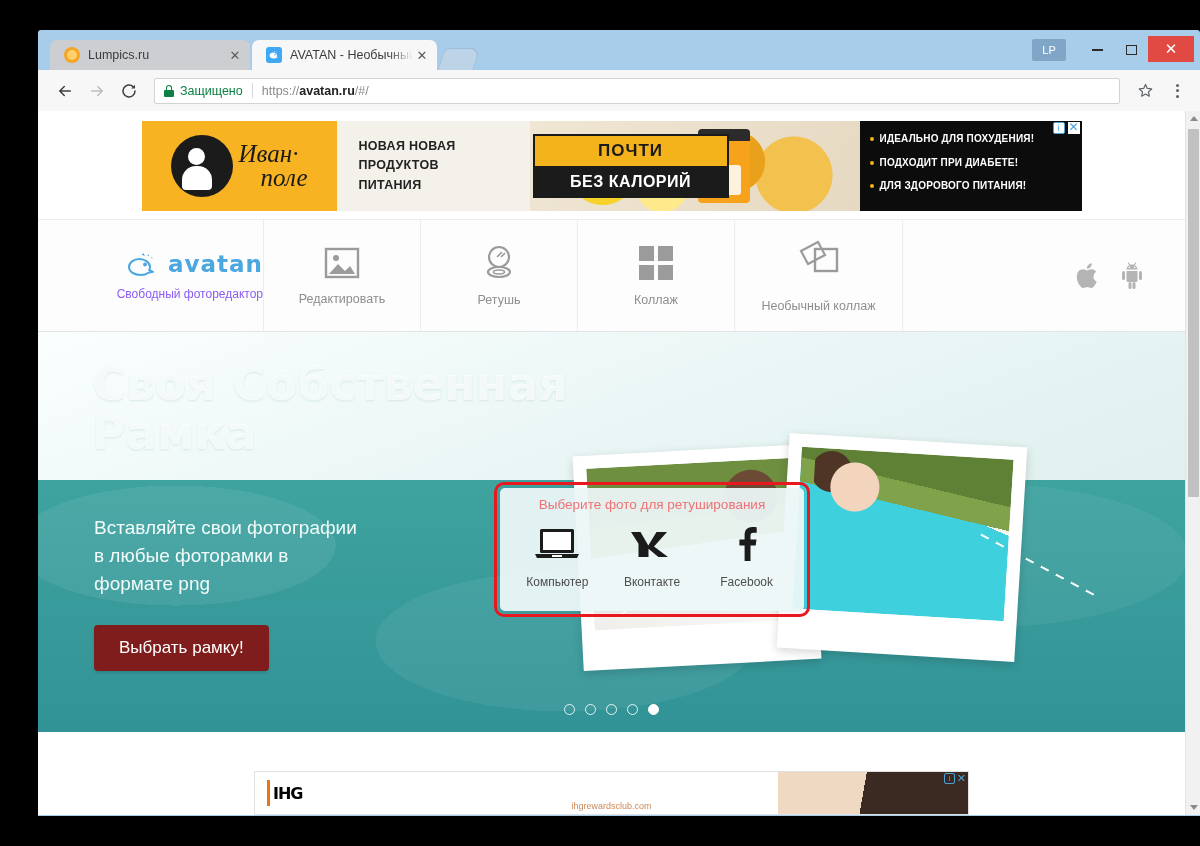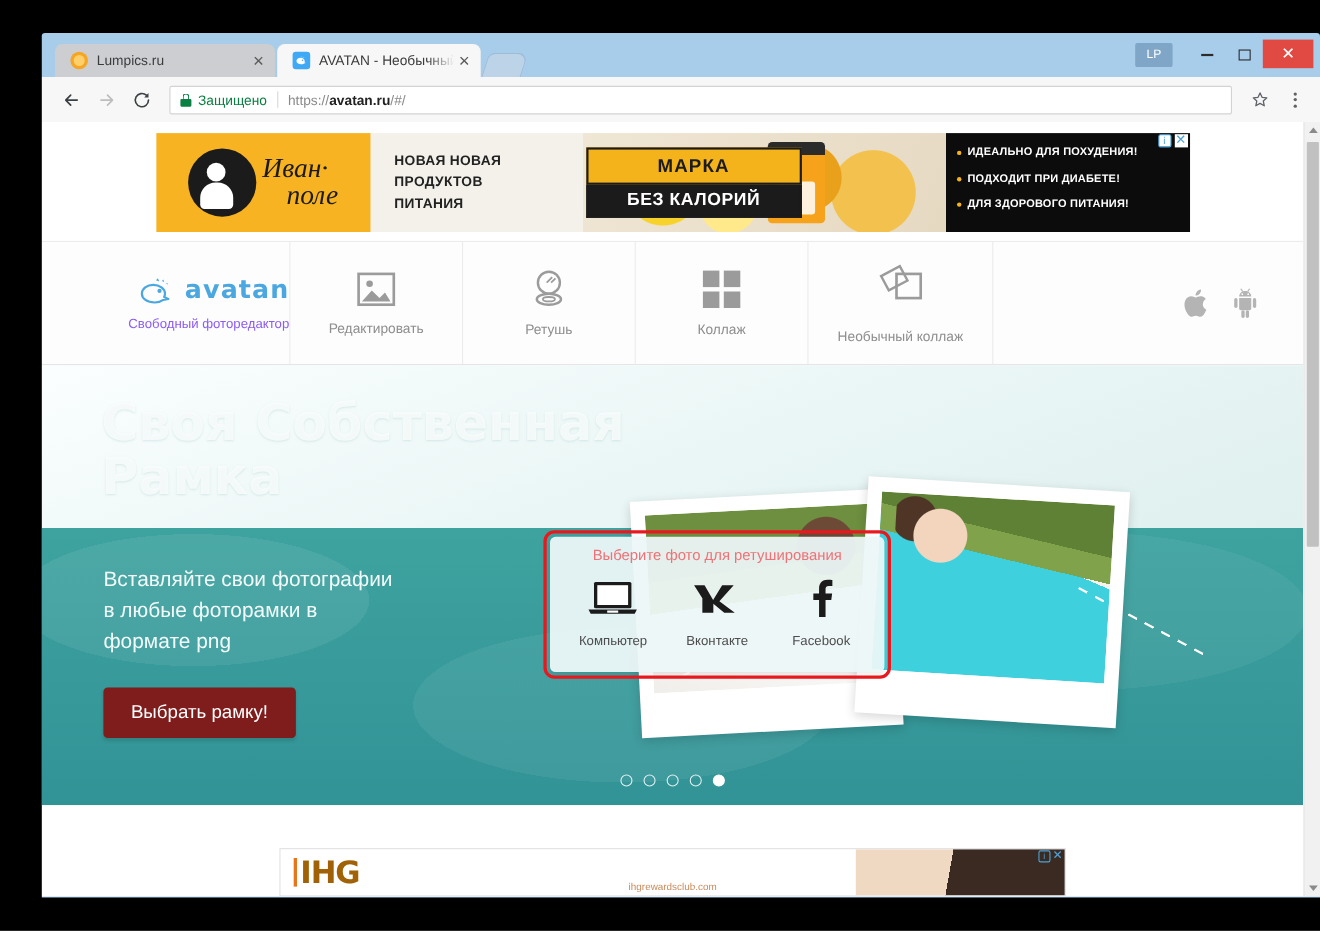--- a/index.html
+++ b/index.html
@@ -368,21 +368,21 @@
   
   .botad-wrap { position: absolute; left: 0; right: 0; bottom: 0; height: 44px;
                 display: flex; justify-content: center; }
   .botad {
     width: 715px; height: 44px; background: #fff;
     border: 1px solid #e2e2e2; position: relative;
     display: flex; align-items: center; overflow: hidden;
   }
   .ihg { display: flex; align-items: center; padding-left: 12px; gap: 3px; }
   .ihg .bar { width: 3px; height: 26px; background: #e8751a; }
-  .ihg .name { color: #a16207; font-size: 28px; font-weight: 700;
+  .ihg .name { color: #000000; font-size: 16px; font-weight: 700;
                letter-spacing: -1px; font-family: "DejaVu Sans", sans-serif; }
   .botad .site {
     position: absolute; left: 50%; transform: translateX(-50%);
     bottom: 3px; color: #c98a5a; font-size: 9px;
   }
   .botad .photo {
     position: absolute; right: 0; top: 0; bottom: 0; width: 190px;
     background: linear-gradient(100deg, #f0d9c3 0 45%, #3a2a22 45% 100%);
   }
   .botad .badges { position: absolute; top: 1px; right: 2px; display: flex; gap: 2px; }
@@ -501,21 +501,21 @@
               <span class="l2">поле</span>
             </div>
           </div>
           <div class="ad-white">
             <div class="txt" style="white-space:pre-line">НОВАЯ НОВАЯ
 ПРОДУКТОВ
 ПИТАНИЯ</div>
             <div class="ad-food"></div>
             <div class="ad-jar"></div>
             <div class="ad-promo">
-              <div class="top">МАРКА</div>
+              <div class="top">ПОЧТИ</div>
               <div class="bot">БЕЗ КАЛОРИЙ</div>
             </div>
           </div>
           <div class="ad-black">
             <ul>
               <li>ИДЕАЛЬНО ДЛЯ ПОХУДЕНИЯ!</li>
               <li>ПОДХОДИТ ПРИ ДИАБЕТЕ!</li>
               <li>ДЛЯ ЗДОРОВОГО ПИТАНИЯ!</li>
             </ul>
           </div>

